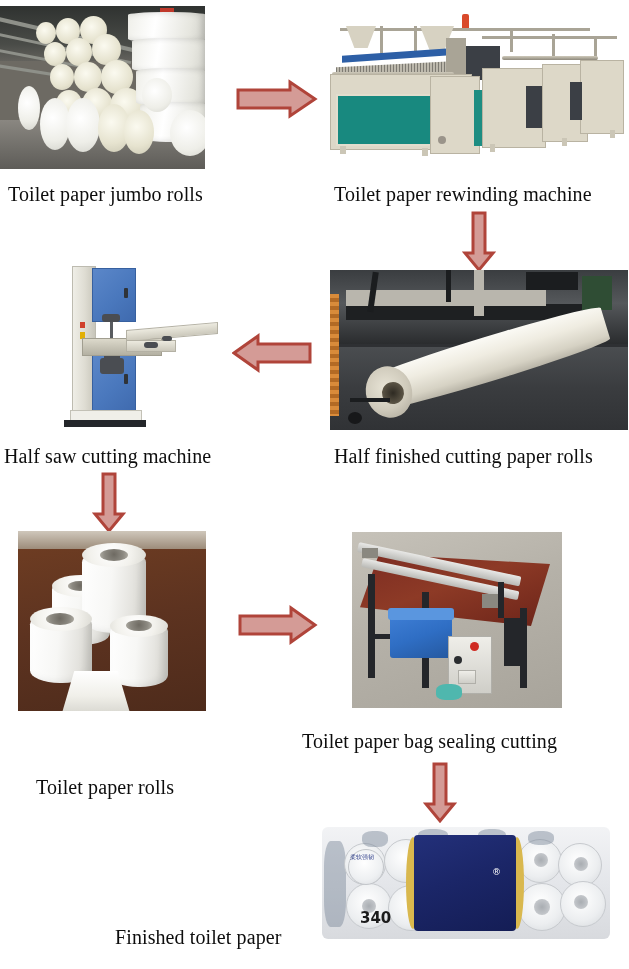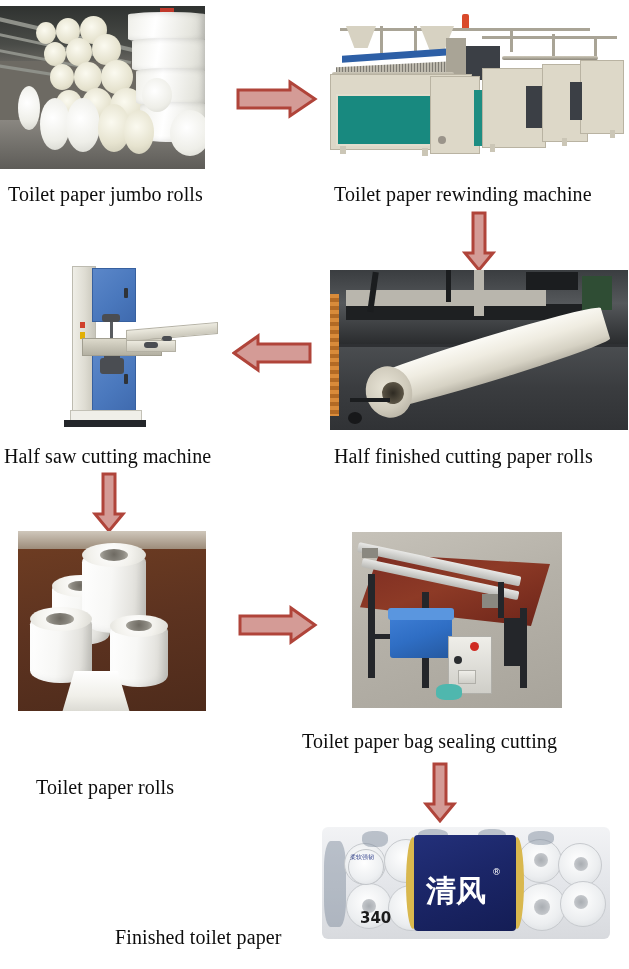--- a/index.html
+++ b/index.html
@@ -512,21 +512,20 @@
 
   <div class="shine" style="left:40px; top:4px; width:26px; height:16px;"></div>
   <div class="shine" style="left:96px; top:2px; width:30px; height:14px;"></div>
   <div class="shine" style="left:156px; top:2px; width:28px; height:14px;"></div>
   <div class="shine" style="left:206px; top:4px; width:26px; height:14px;"></div>
 
   <div class="gold" style="left:84px; top:10px; width:14px; height:92px; border-radius:50% / 50%;"></div>
   <div class="gold" style="left:188px; top:10px; width:14px; height:92px; border-radius:50% / 50%;"></div>
 
   <div class="label" style="left:92px; top:8px; width:102px; height:96px;"></div>
-  <div class="brand" style="left:104px; top:44px; font-size:30px;">清风</div>
   <div class="reg" style="left:170px; top:40px; font-size:9px;">®</div>
 
   <div class="badge" style="left:26px; top:22px; width:34px; height:34px;"></div>
   <div class="badgetxt" style="left:28px; top:26px; font-size:6px;">柔软强韧</div>
 
   <div class="num" style="left:38px; top:82px; font-size:15px;">340</div>
 </div>
 
 <div class="caption" style="left:115px; top:926px;">Finished toilet paper</div>
 

